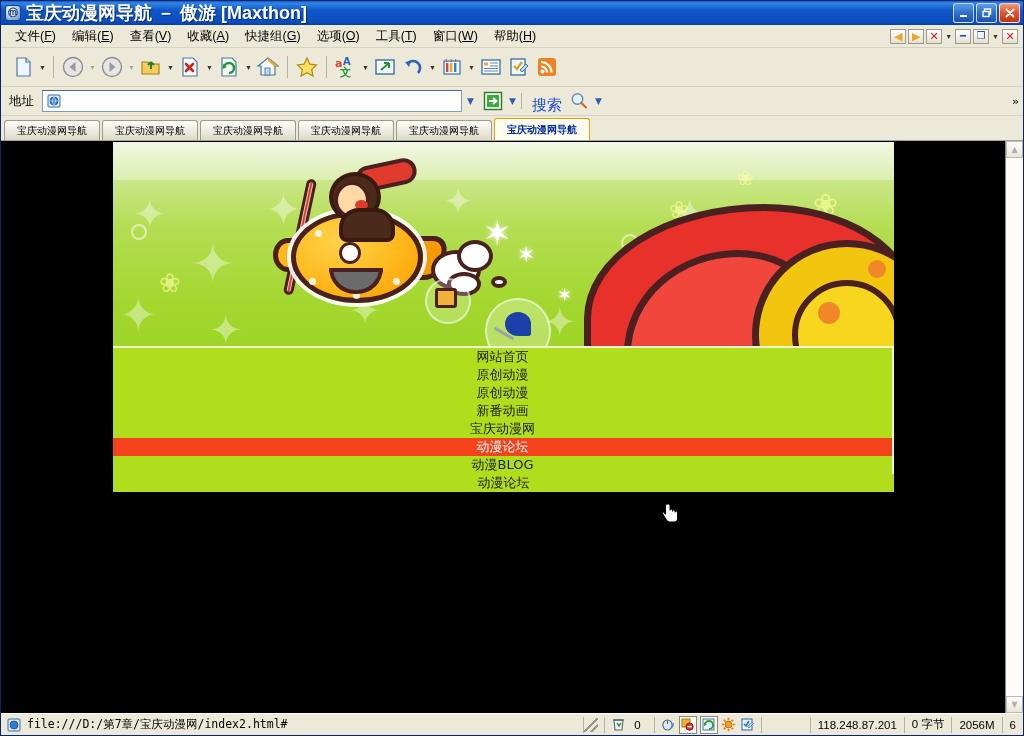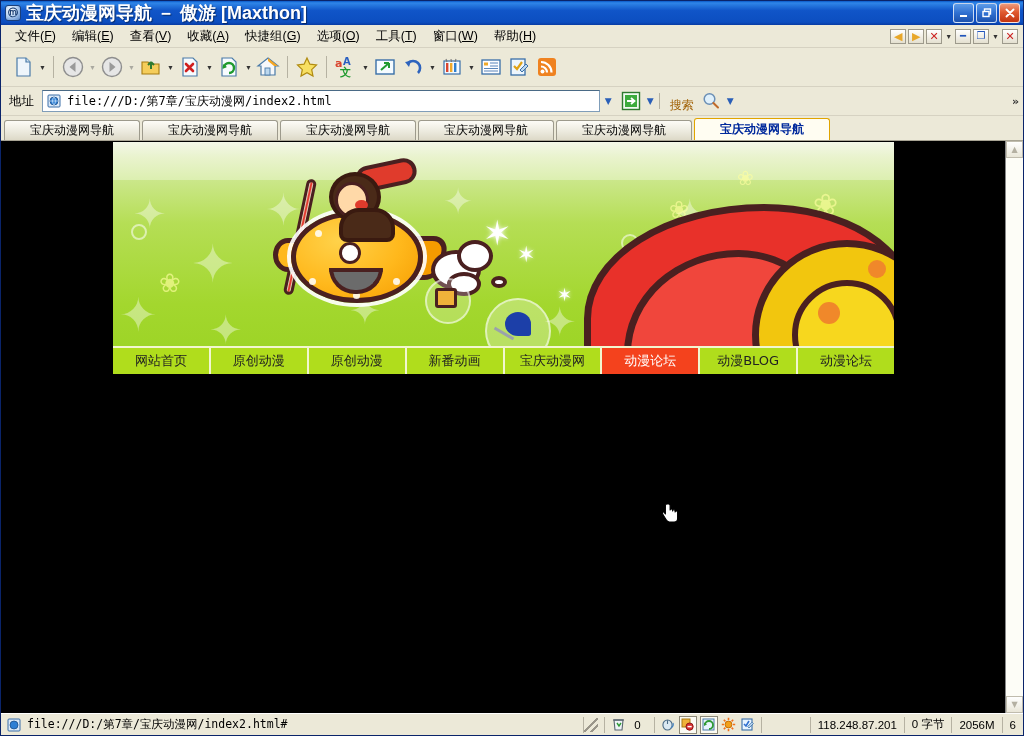--- a/index.html
+++ b/index.html
@@ -133,43 +133,43 @@
   .addr-dropbtn {
     width: 17px; height: 20px; flex: 0 0 auto;
     display: flex; align-items: center; justify-content: center;
     color: #2a5fb8; font-size: 9px;
     font-family:"DejaVu Sans",sans-serif;
   }
   .addr-go {
     width: 22px; height: 22px; margin-left: 3px; flex:0 0 auto;
     display:flex; align-items:center; justify-content:center;
   }
-  .search-label { font-size: 12px; margin: 9px 6px 0 10px; color:#a16207; }
+  .search-label { font-size: 15px; margin: 9px 6px 0 10px; color:#1d4ed8; }
   .chev { color: #333; font-size: 11px; font-weight: bold; margin-left: 6px; margin-right: 4px;
           font-family:"DejaVu Sans",sans-serif; }
 
   
   .tabbar {
     height: 24px;
     background: #ece9d8;
     display: flex; align-items: flex-end;
     padding-left: 3px;
     flex: 0 0 auto;
     border-bottom: 1px solid #a8a494;
   }
   .tab {
     height: 20px;
-    padding: 0 25px;
+    padding: 0 12px;
     margin-right: 2px;
     display: flex; align-items: center;
     border: 1px solid #9d9a8c;
     border-bottom: none;
     border-radius: 3px 3px 0 0;
     background: linear-gradient(180deg,#fdfcf7 0%, #eceade 55%, #ddd9c8 100%);
-    font-size: 12px; color: #000;
+    font-size: 10px; color: #000;
     white-space: nowrap;
     box-sizing: border-box;
   }
   .tab.active {
     background: #fffdf2;
     border: 1px solid #e0a400;
     border-bottom: none;
     color: #00299c;
     font-weight: bold;
     height: 22px;
@@ -317,20 +317,21 @@
 
   
   .navbar {
     position: absolute;
     left: 112px; top: 205px;
     width: 781px; height: 28px;
     display: flex;
     background: #b0dd1c;
     border-top: 2px solid #f2f6d0;
     box-sizing: border-box;
+    flex-direction: column;
   }
   .nav-item {
     flex: 1 1 0;
     display: flex; align-items: center; justify-content: center;
     font-size: 13px; color: #222;
     border-right: 2px solid #f2f6d0;
     background: #b0dd1c;
     box-sizing: border-box;
     white-space: nowrap;
     font-family: "DejaVu Sans", sans-serif;
@@ -586,21 +587,20 @@
   <div class="addrbar">
     <div class="addr-label">地址</div>
     <div class="addr-field">
       <div class="sb-icon">
         <svg width="14" height="14" viewBox="0 0 14 14">
           <rect x="1" y="1" width="12" height="12" rx="1" fill="#dbe9f7" stroke="#3a6fa8" stroke-width="1"></rect>
           <circle cx="7" cy="7" r="4" fill="#2e7fd4" stroke="#1c4f8c" stroke-width="0.8"></circle>
           <path d="M3 7 H11 M7 3 A6 6 0 0 1 7 11 A6 6 0 0 1 7 3" stroke="#cfe6fb" stroke-width="0.7" fill="none"></path>
         </svg>
       </div>
-      <div class="addr-url">file:///D:/第7章/宝庆动漫网/index2.html</div>
     </div>
     <div class="addr-dropbtn">▼</div>
     <div class="addr-go">
       <svg width="20" height="20" viewBox="0 0 20 20">
         <rect x="1.5" y="1.5" width="17" height="17" fill="#f0fbf0" stroke="#2e7a2e" stroke-width="1.4"></rect>
         <rect x="4" y="4" width="12" height="12" fill="#3cab3c"></rect>
         <path d="M6 10 H13 M10 7 L13.5 10 L10 13" stroke="#fff" stroke-width="1.8" fill="none"></path>
       </svg>
     </div>
     <div class="addr-dropbtn">▼</div>

